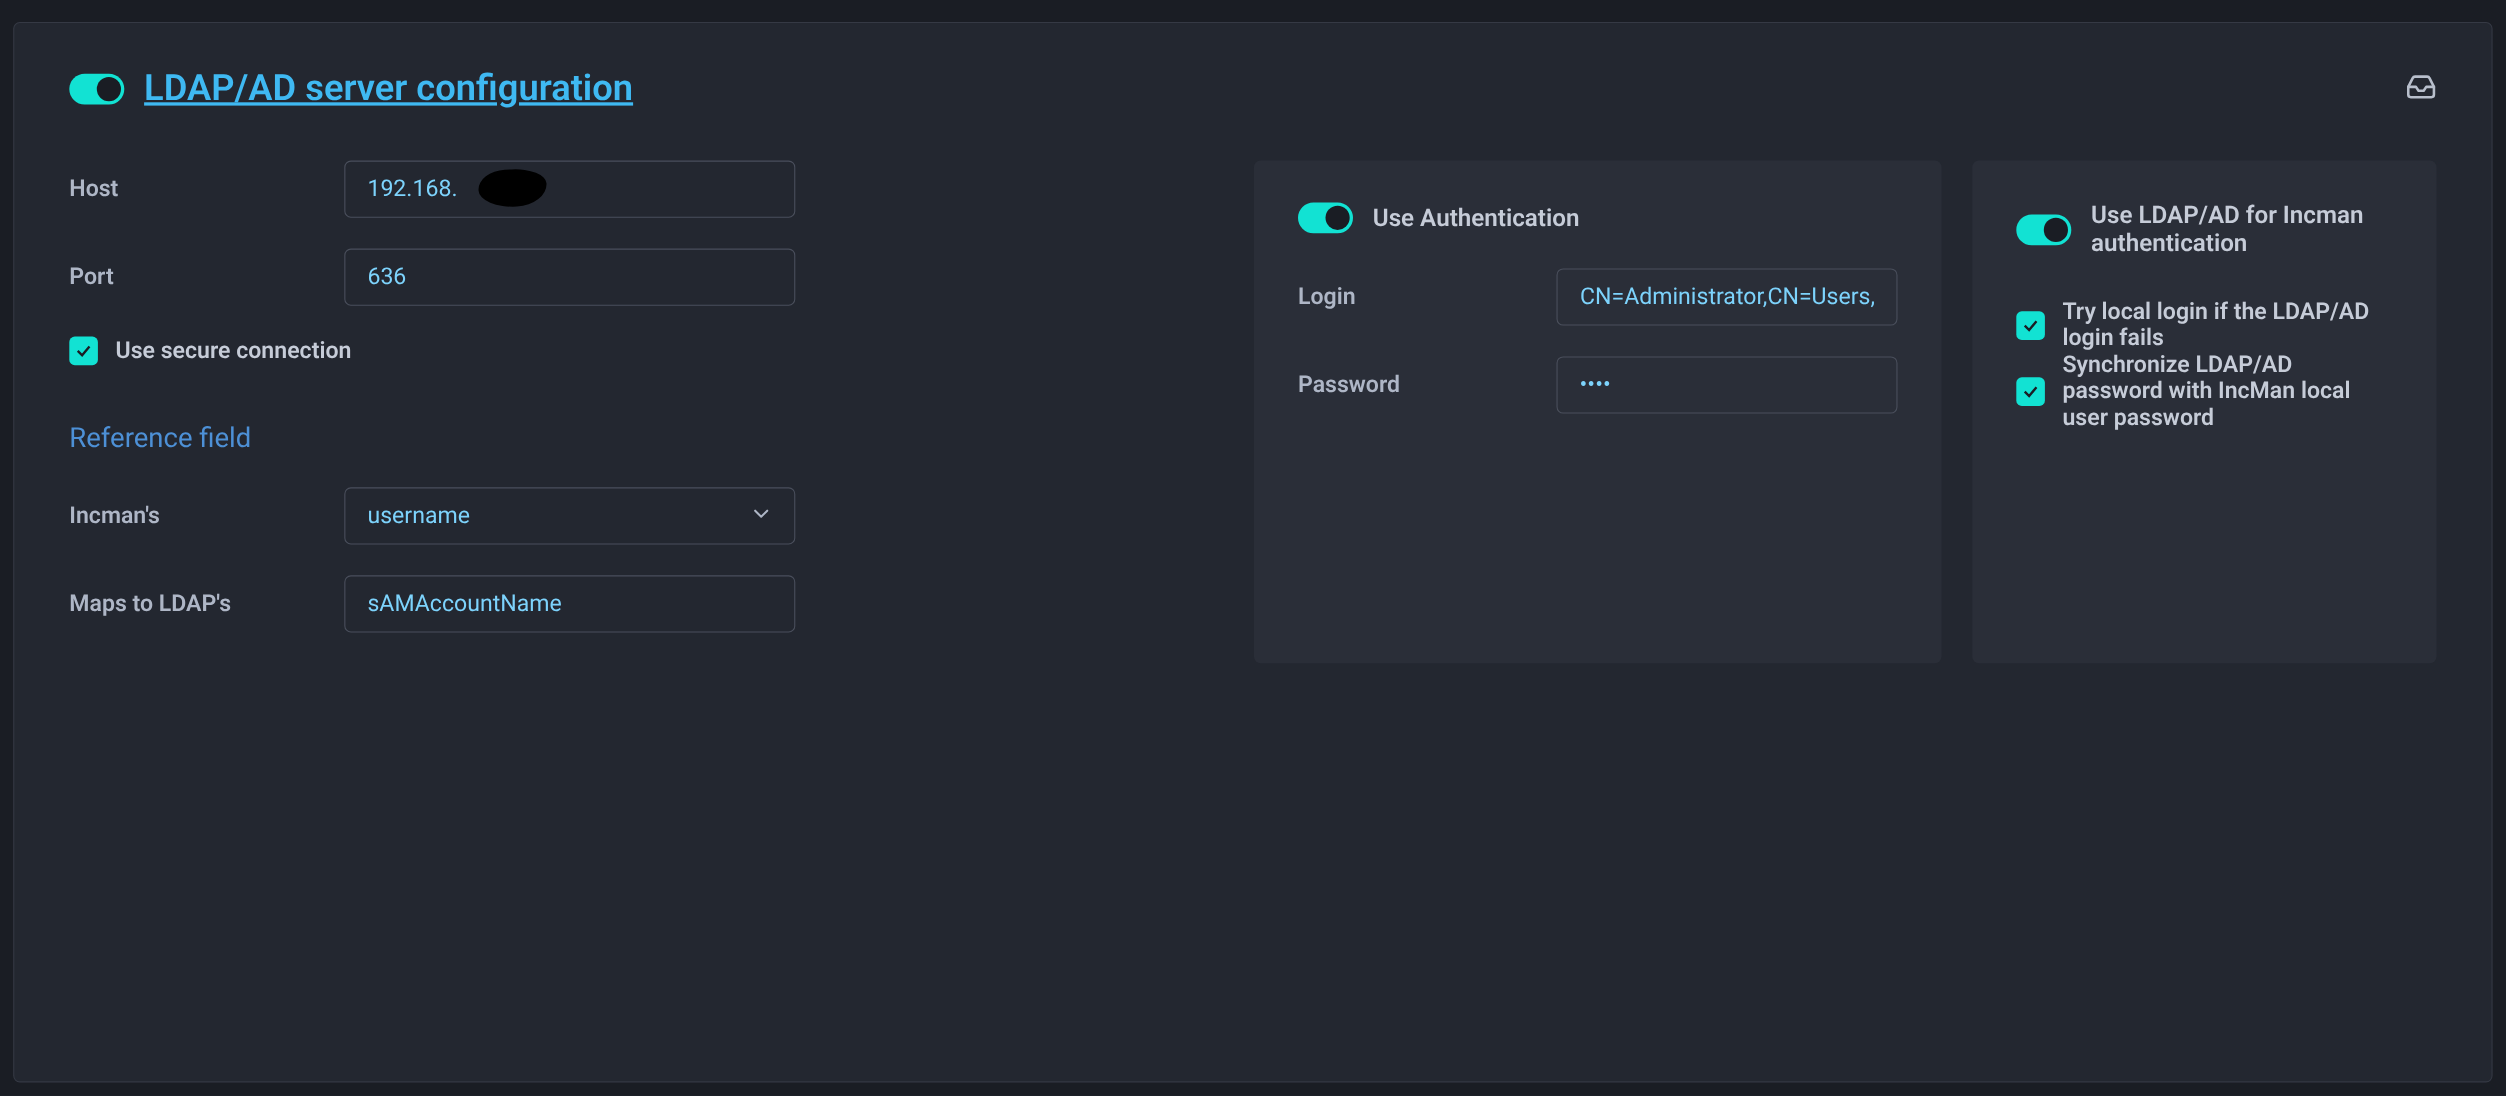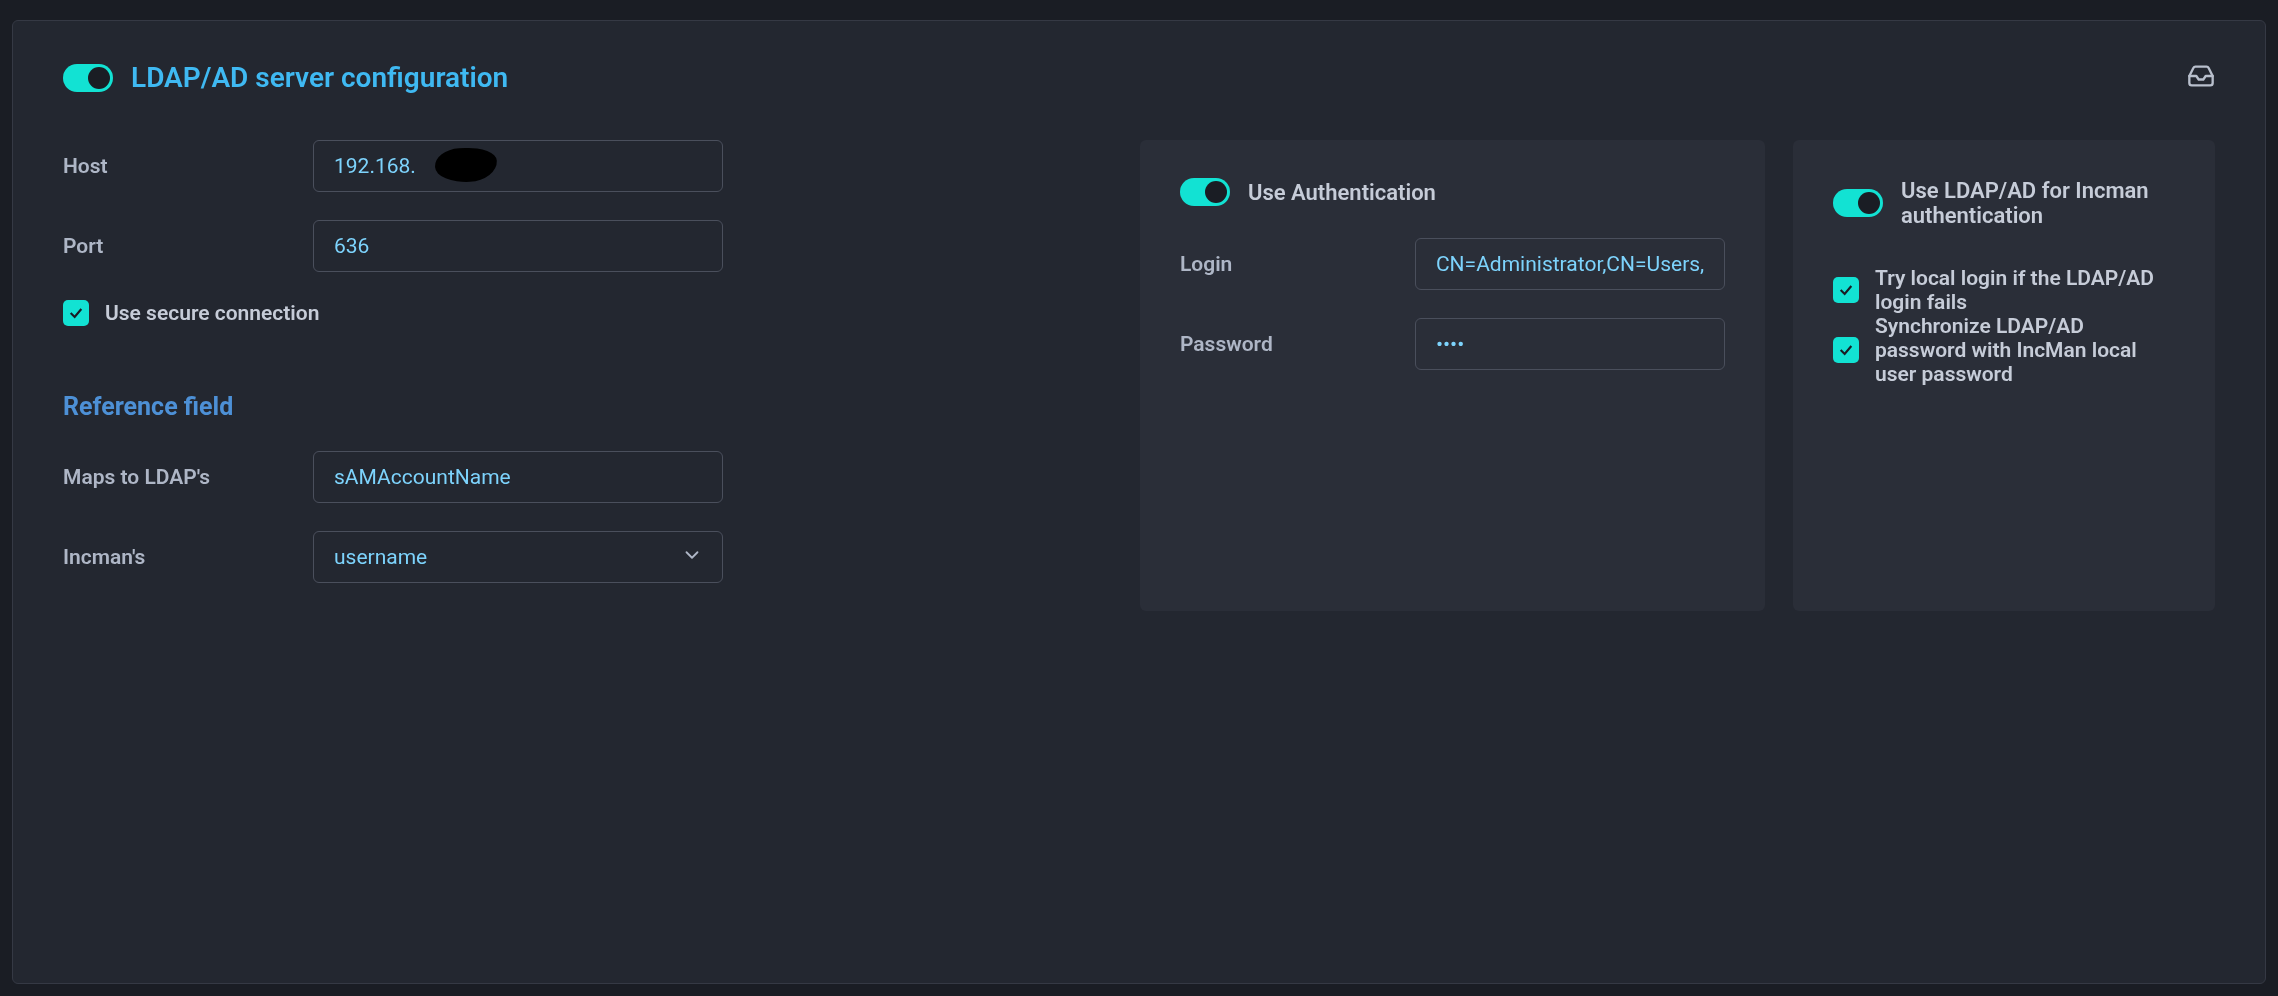--- a/index.html
+++ b/index.html
@@ -36,22 +36,23 @@
     }
 
     .title-group {
       display: flex;
       align-items: center;
       gap: 18px;
     }
 
     .section-title {
       color: #3fb9f2;
-      font-size: 28px;
+      font-size: 33px;
       font-weight: 600;
+      text-decoration: underline;
     }
 
     .inbox-icon {
       color: #b8bfcc;
       cursor: pointer;
     }
 
     .columns {
       display: flex;
       gap: 44px;
@@ -211,23 +212,23 @@
     }
     .checkbox-label {
       font-size: 21px;
       font-weight: 600;
       color: #c6ccd8;
     }
 
     .section-sub {
       color: #4d90d6;
       font-size: 25px;
-      font-weight: 700;
+      font-weight: 400;
       margin-bottom: 30px;
-      margin-top: 66px;
+      margin-top: 52px;
     }
 
     .spacer-sm { height: 6px; }
   </style>
 </head>
 <body>
 
 <div class="panel">
 
   <div class="header-row">
@@ -267,36 +268,36 @@
           <svg width="16" height="16" viewBox="0 0 24 24" fill="none">
               <polyline points="4 12 10 18 20 6"></polyline>
             </svg>
         </div>
         <div class="checkbox-label">Use secure connection</div>
       </div>
 
       <div class="section-sub">Reference field</div>
 
       <div class="form-row">
-        <div class="label">Maps to LDAP's</div>
-        <input class="input" type="text" value="sAMAccountName" style="">
-      </div>
-
-      <div class="form-row">
         <div class="label">Incman's</div>
         <div class="select-wrap">
           <input class="input" type="text" readonly="" value="username" style="">
           <span class="chevron">
             <svg width="22" height="22" viewBox="0 0 24 24" fill="none" stroke="currentColor" stroke-width="2" stroke-linecap="round" stroke-linejoin="round">
                 <polyline points="6 9 12 15 18 9"></polyline>
               </svg>
           </span>
         </div>
       </div>
 
+      <div class="form-row">
+        <div class="label">Maps to LDAP's</div>
+        <input class="input" type="text" value="sAMAccountName" style="">
+      </div>
+
     </div>
 
     <div class="col-right">
 
       <div class="sub-panel">
 
         <div class="toggle-row">
           <div class="toggle">
             <div class="knob"></div>
           </div>

